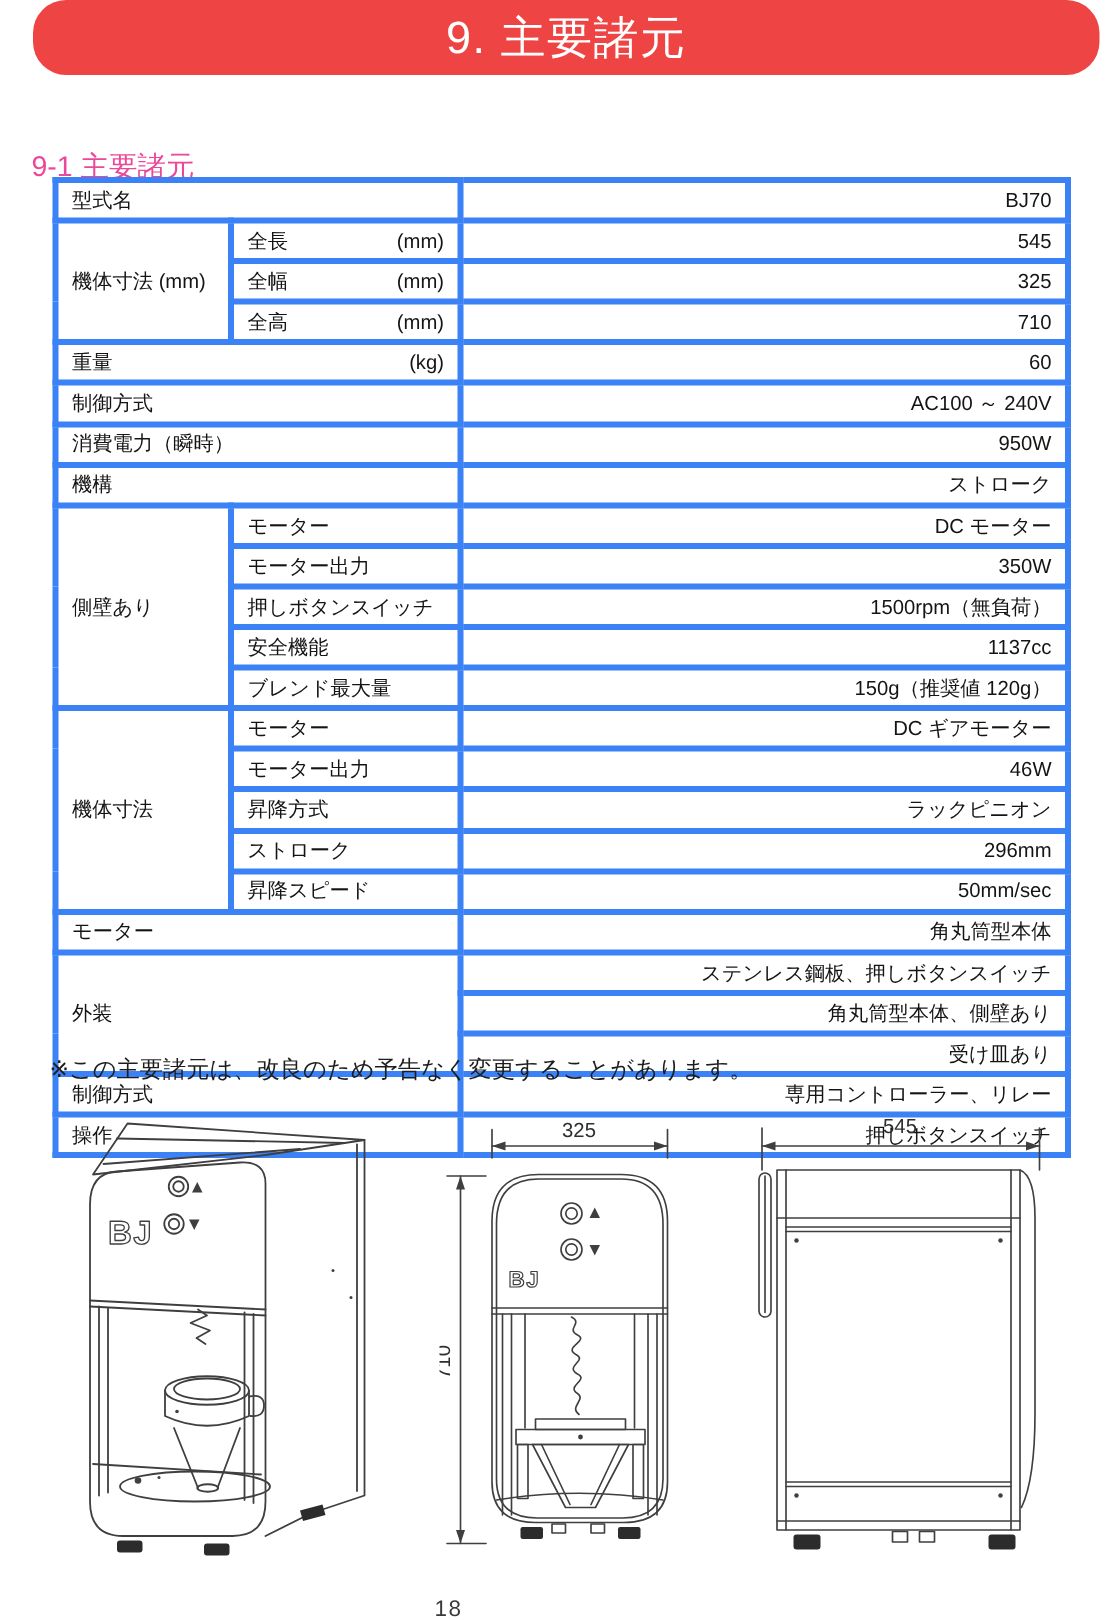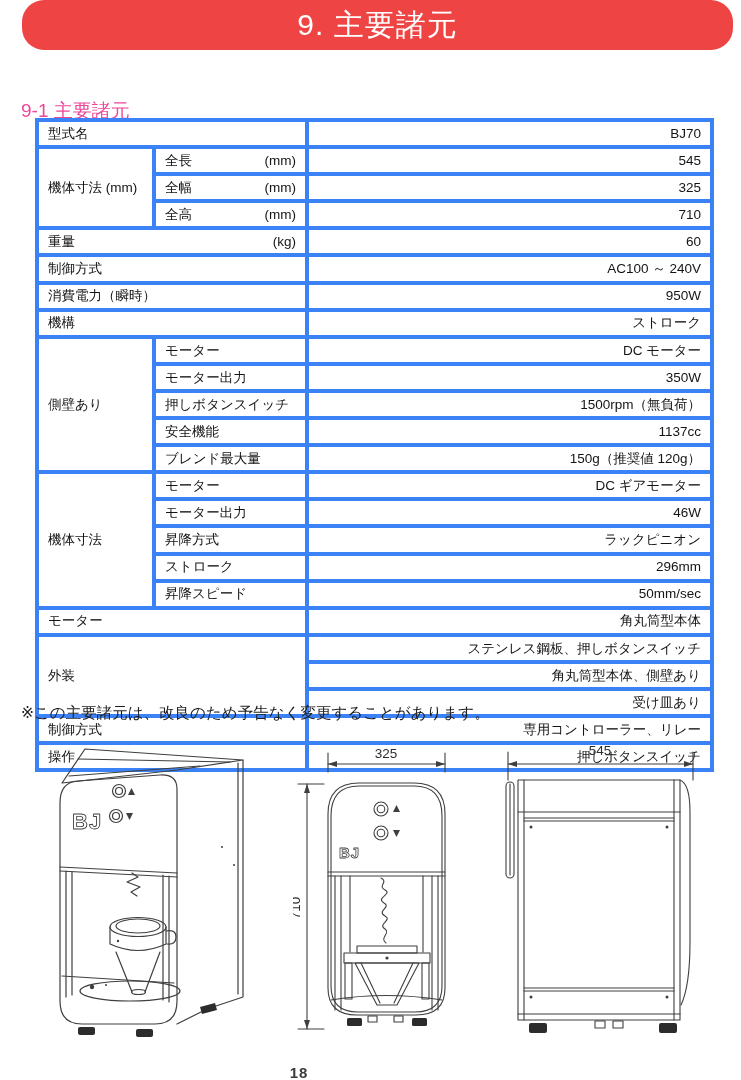--- a/index.html
+++ b/index.html
@@ -23,27 +23,27 @@
     font-size:13.5px;color:#141414;
   }
   table.spec td{
     border:4px solid #3b82f6;height:23.1px;padding:0 9px;
     vertical-align:middle;line-height:1.15;
     white-space:nowrap;overflow:hidden;
   }
   td.val{text-align:right;padding:0 4px;}
   .lu{display:flex;justify-content:space-between;align-items:center;}
   .note{
-    position:absolute;left:21px;top:703px;font-size:15.5px;color:#1d1d1d;
+    position:absolute;left:33px;top:703px;font-size:15.5px;color:#1d1d1d;
   }
   .drawing{position:absolute;}
   .drawing text{font-family:"Liberation Sans","DejaVu Sans",sans-serif;}
   .page-number{
     position:absolute;left:0;top:1064px;width:598px;text-align:center;
-    font-size:15px;color:#3a3a3a;letter-spacing:1px;font-weight:bold;
+    font-size:15px;color:#3a3a3a;letter-spacing:1px;
   }
 </style>
 </head>
 <body>
 
 <div class="header-bar">
   <span>9. 主要諸元</span>
 </div>
 
 <div class="section-title">9-1 主要諸元</div>

